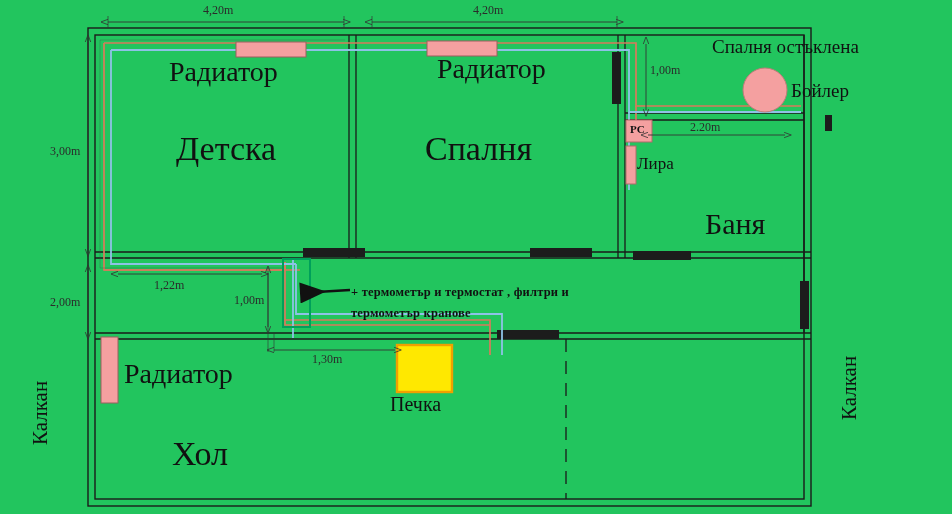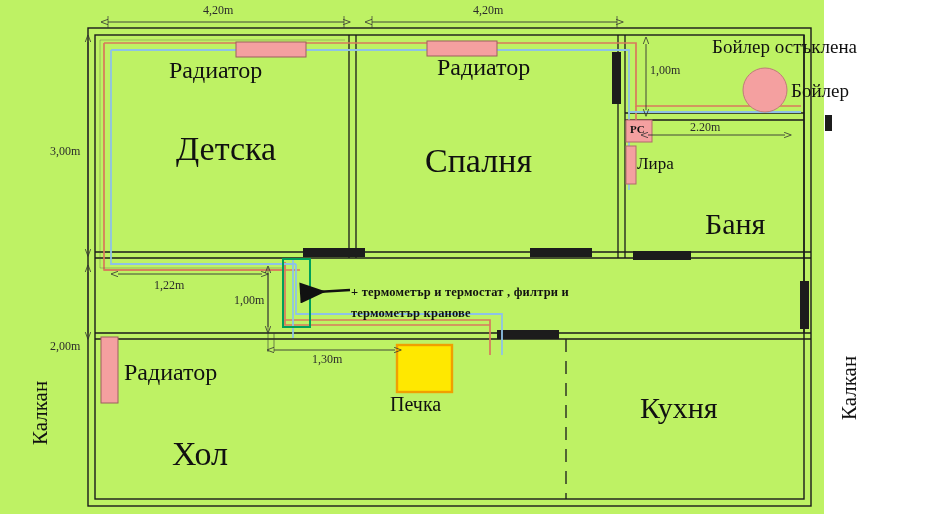--- a/index.html
+++ b/index.html
@@ -1,24 +1,24 @@
 <!DOCTYPE html>
 <html><head>
 <meta charset="utf-8">
 <style>
   html,body{margin:0;padding:0;background:#ffffff;}
   body{width:952px;height:514px;overflow:hidden;
        font-family:"Liberation Serif",serif;color:#1a1a1a;}
-  #stage{position:relative;width:824px;height:514px;background:#bef264;}
+  #stage{position:relative;width:952px;height:514px;background:#22c55e;}
   svg{position:absolute;left:0;top:0;}
   .lbl{position:absolute;white-space:nowrap;line-height:1;}
   .room{font-family:"Liberation Serif",serif;color:#111;}
   .room-xl{font-size:34px;}
   .room-lg{font-size:30px;}
-  .room-md{font-size:24px;}
+  .room-md{font-size:28px;}
   .dim{font-size:12px;color:#2b2b2b;font-family:"Liberation Serif",serif;}
   .note{font-size:12.5px;font-weight:bold;color:#111;
         font-family:"Liberation Serif",serif;letter-spacing:.2px;}
   .small{font-size:15px;}
   .tiny-b{font-size:11px;font-weight:bold;color:#111;}
   .vert{transform-origin:0 0;}
 </style>
 </head>
 <body>
 
@@ -141,38 +141,37 @@
       <line x1="372" y1="28" x2="372" y2="16" stroke-width="0.7"></line>
       <line x1="617" y1="28" x2="617" y2="16" stroke-width="0.7"></line>
       <line x1="268" y1="268" x2="268" y2="352" stroke-width="0.6"></line>
       <line x1="274" y1="333" x2="274" y2="352" stroke-width="0.6"></line>
     </g>
   </svg>
 
   <div class="lbl dim" style="left:203px;top:4px;">4,20m</div>
   <div class="lbl dim" style="left:473px;top:4px;">4,20m</div>
   <div class="lbl dim" style="left:50px;top:145px;">3,00m</div>
-  <div class="lbl dim" style="left:50px;top:296px;margin-top:44px;">2,00m</div>
+  <div class="lbl dim" style="left:50px;top:296px;">2,00m</div>
   <div class="lbl dim" style="left:650px;top:64px;">1,00m</div>
   <div class="lbl dim" style="left:690px;top:121px;">2.20m</div>
   <div class="lbl dim" style="left:154px;top:279px;">1,22m</div>
   <div class="lbl dim" style="left:234px;top:294px;">1,00m</div>
   <div class="lbl dim" style="left:312px;top:353px;">1,30m</div>
 
   <div class="lbl room room-xl" style="left:176px;top:132px;">Детска</div>
-  <div class="lbl room room-xl" style="left:425px;top:132px;margin-top:12px;">Спалня</div>
+  <div class="lbl room room-xl" style="left:425px;top:132px;">Спалня</div>
   <div class="lbl room room-lg" style="left:705px;top:209px;font-family:Liberation Serif, serif;">Баня</div>
   <div class="lbl room room-xl" style="left:172px;top:437px;">Хол</div>
-  <div class="lbl room room-lg" style="left:640px;top:393px;">Кухня</div>
 
   <div class="lbl room room-md" style="left:169px;top:58px;">Радиатор</div>
   <div class="lbl room room-md" style="left:437px;top:55px;">Радиатор</div>
   <div class="lbl room room-md" style="left:124px;top:360px;">Радиатор</div>
 
-  <div class="lbl room small" style="left:712px;top:37px;font-size:19px;">Бойлер остъклена</div>
+  <div class="lbl room small" style="left:712px;top:37px;font-size:19px;">Спалня остъклена</div>
   <div class="lbl room small" style="left:791px;top:81px;font-size:19px;">Бойлер</div>
   <div class="lbl tiny-b" style="left:630px;top:124px;font-size:11px;">РС</div>
   <div class="lbl room" style="left:637px;top:155px;font-size:17px;">Лира</div>
   <div class="lbl room" style="left:390px;top:394px;font-size:20px;">Печка</div>
 
   <div class="lbl note" style="left:351px;top:286px;">+ термометър и термостат , филтри и</div>
   <div class="lbl note" style="left:351px;top:307px;">термометър кранове</div>
 
   <div class="lbl room vert" style="left:30px;top:445px;font-size:21px;transform:rotate(-90deg);">Калкан</div>
   <div class="lbl room vert" style="left:839px;top:420px;font-size:21px;transform:rotate(-90deg);">Калкан</div>

